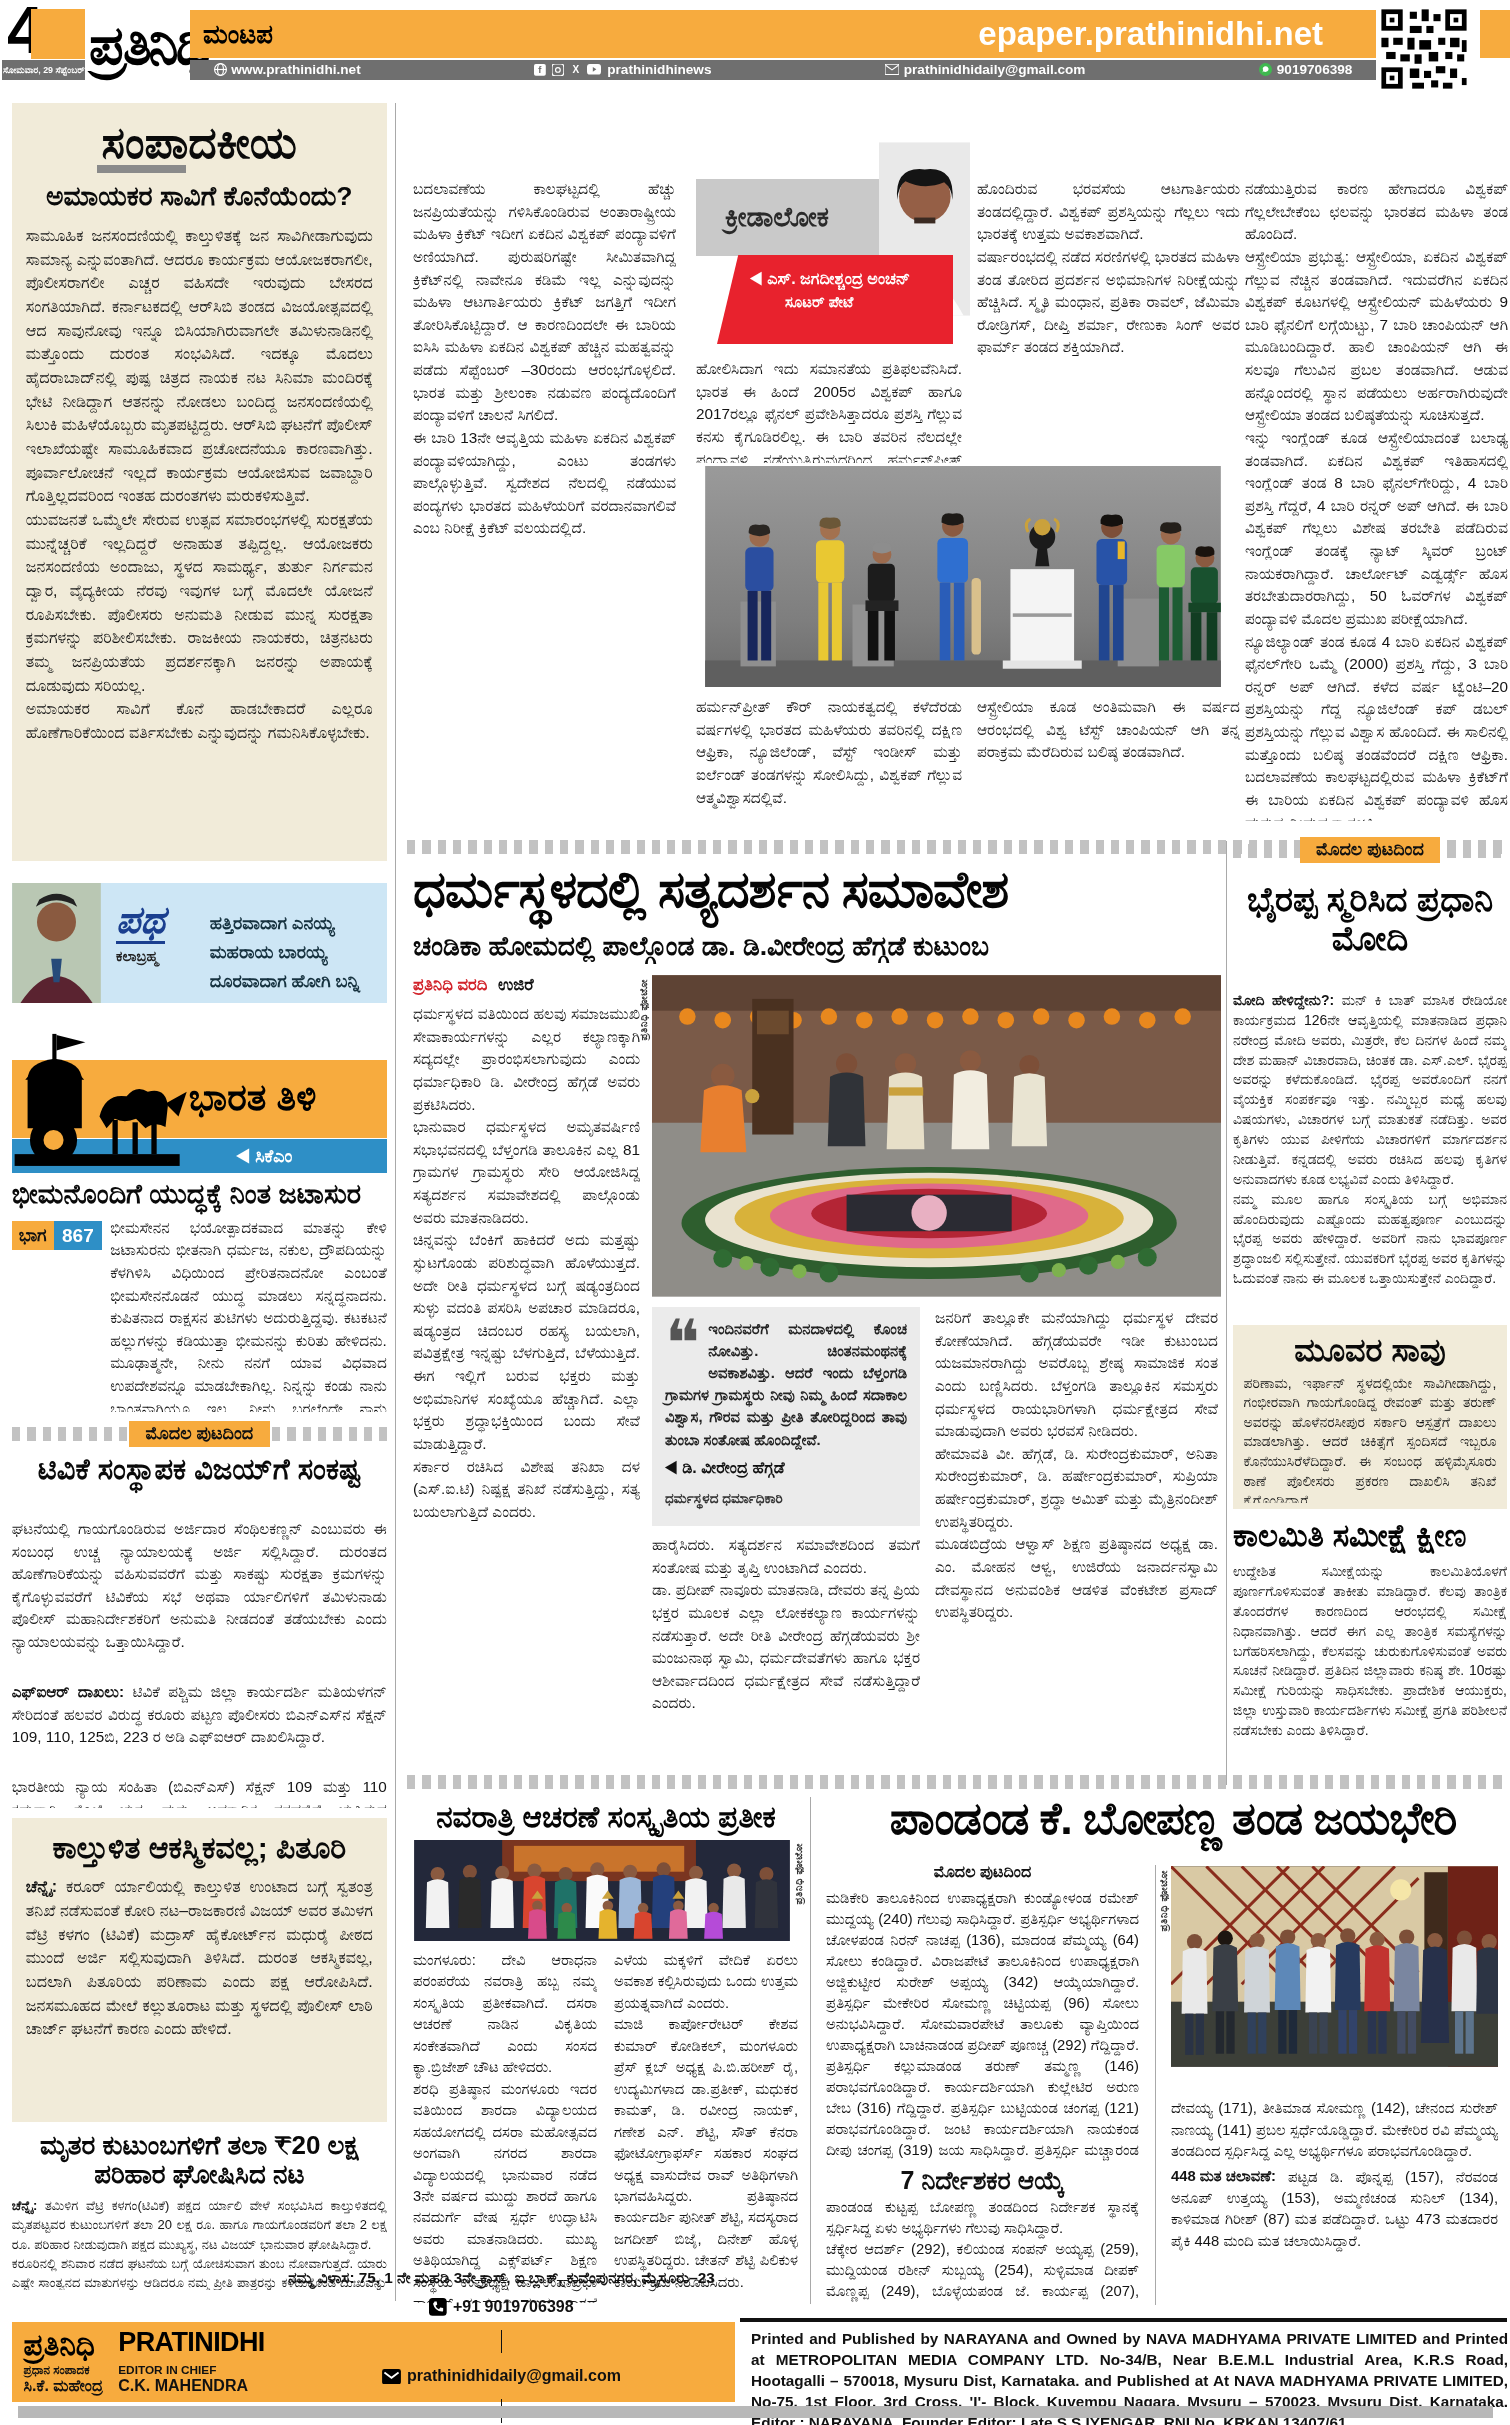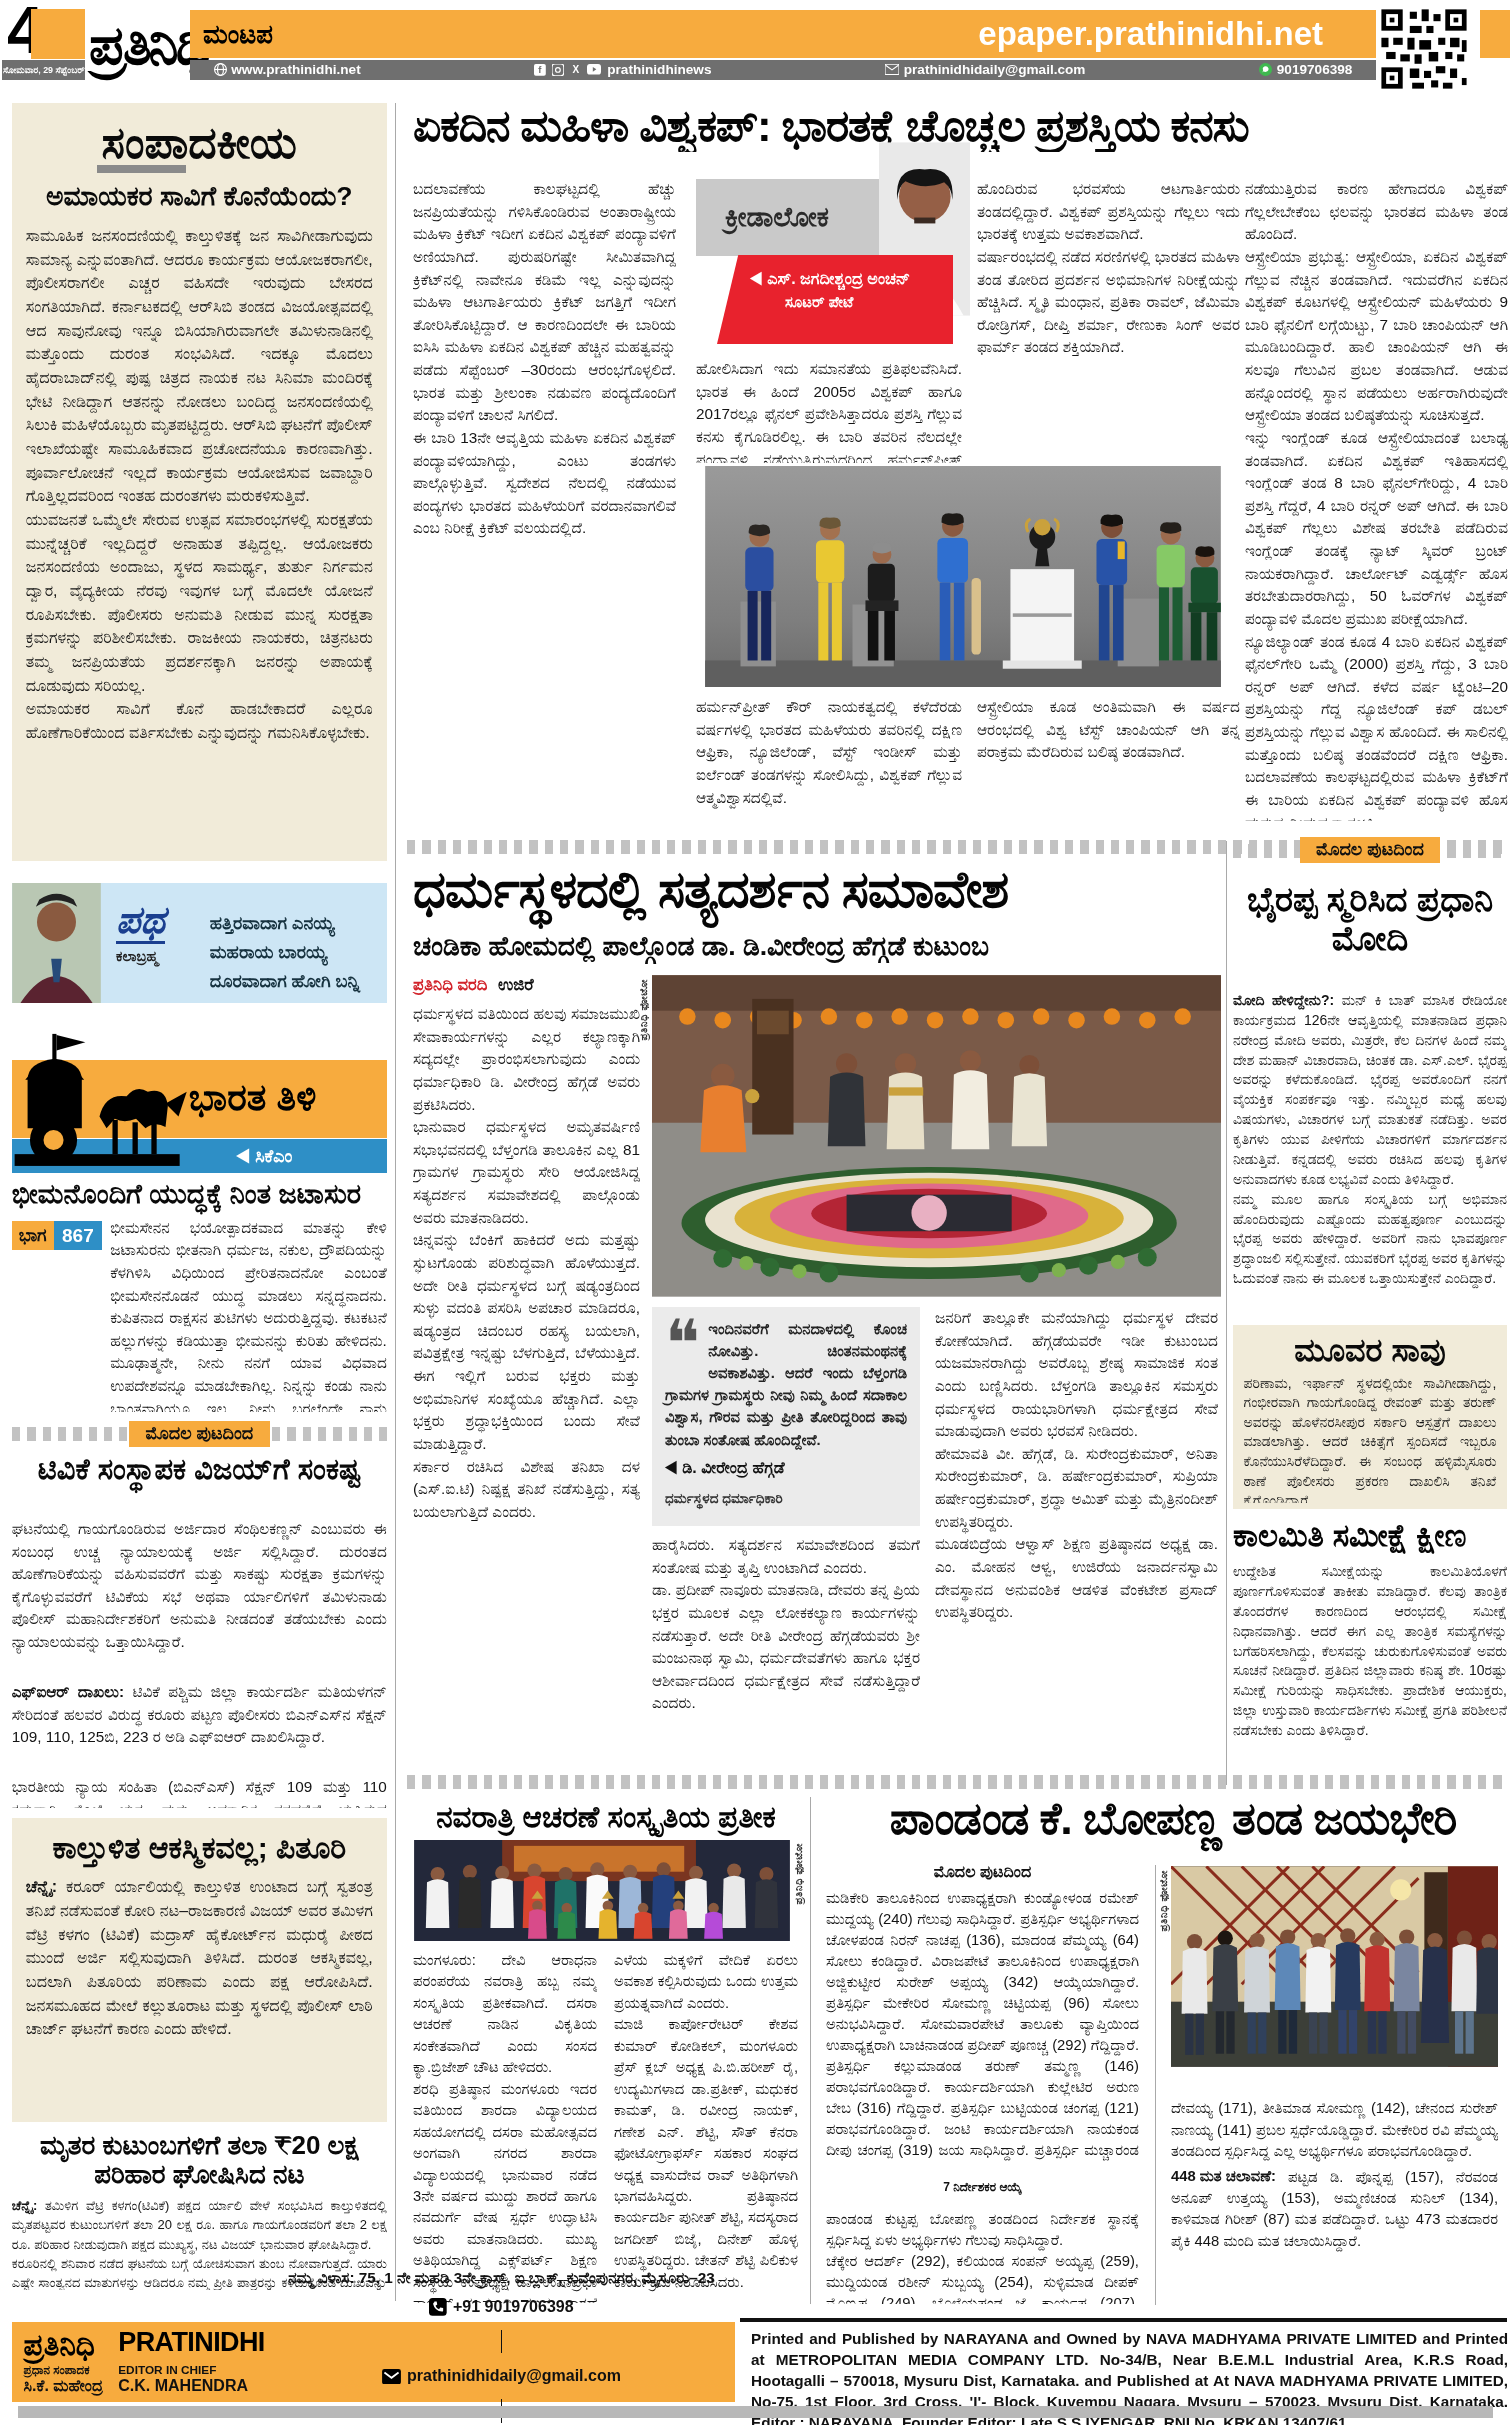--- a/index.html
+++ b/index.html
@@ -201,21 +201,20 @@
     <div class="center" style="font-size:30px;font-weight:900;color:#0a0a0a;margin-bottom:9.4px;">ಕಾಲ್ತುಳಿತ ಆಕಸ್ಮಿಕವಲ್ಲ; ಪಿತೂರಿ</div>
     <div class="body" style="height:230px;font-size:16px;"><span class="lead">ಚೆನ್ನೈ:</span><span> ಕರೂರ್ ರ್ಯಾಲಿಯಲ್ಲಿ ಕಾಲ್ತುಳಿತ ಉಂಟಾದ ಬಗ್ಗೆ ಸ್ವತಂತ್ರ ತನಿಖೆ ನಡೆಸುವಂತೆ ಕೋರಿ ನಟ–ರಾಜಕಾರಣಿ ವಿಜಯ್ ಅವರ ತಮಿಳಗ ವೆಟ್ರಿ ಕಳಗಂ (ಟಿವಿಕೆ) ಮದ್ರಾಸ್ ಹೈಕೋರ್ಟ್‌ನ ಮಧುರೈ ಪೀಠದ ಮುಂದೆ ಅರ್ಜಿ ಸಲ್ಲಿಸುವುದಾಗಿ ತಿಳಿಸಿದೆ. ದುರಂತ ಆಕಸ್ಮಿಕವಲ್ಲ, ಬದಲಾಗಿ ಪಿತೂರಿಯ ಪರಿಣಾಮ ಎಂದು ಪಕ್ಷ ಆರೋಪಿಸಿದೆ. ಜನಸಮೂಹದ ಮೇಲೆ ಕಲ್ಲುತೂರಾಟ ಮತ್ತು ಸ್ಥಳದಲ್ಲಿ ಪೊಲೀಸ್ ಲಾಠಿ ಚಾರ್ಜ್ ಘಟನೆಗೆ ಕಾರಣ ಎಂದು ಹೇಳಿದೆ.</span></div>
   </div>
 
   <div class="abs" style="left:11.8px;top:2131px;width:375px;height:171px;">
     <div class="center" style="font-size:26px;font-weight:900;color:#0a0a0a;line-height:1.12;">ಮೃತರ ಕುಟುಂಬಗಳಿಗೆ ತಲಾ ₹20 ಲಕ್ಷ ಪರಿಹಾರ ಘೋಷಿಸಿದ ನಟ</div>
     <div class="body" style="height:94px;margin-top:7px;font-size:13px;"><span class="lead">ಚೆನ್ನೈ:</span><span> ತಮಿಳಿಗ ವೆಟ್ರಿ ಕಳಗಂ(ಟಿವಿಕೆ) ಪಕ್ಷದ ರ್ಯಾಲಿ ವೇಳೆ ಸಂಭವಿಸಿದ ಕಾಲ್ತುಳಿತದಲ್ಲಿ ಮೃತಪಟ್ಟವರ ಕುಟುಂಬಗಳಿಗೆ ತಲಾ 20 ಲಕ್ಷ ರೂ. ಹಾಗೂ ಗಾಯಗೊಂಡವರಿಗೆ ತಲಾ 2 ಲಕ್ಷ ರೂ. ಪರಿಹಾರ ನೀಡುವುದಾಗಿ ಪಕ್ಷದ ಮುಖ್ಯಸ್ಥ, ನಟ ವಿಜಯ್ ಭಾನುವಾರ ಘೋಷಿಸಿದ್ದಾರೆ.
 ಕರೂರಿನಲ್ಲಿ ಶನಿವಾರ ನಡೆದ ಘಟನೆಯ ಬಗ್ಗೆ ಯೋಚಿಸುವಾಗ ತುಂಬ ನೋವಾಗುತ್ತದೆ. ಯಾರು ಎಷ್ಟೇ ಸಾಂತ್ವನದ ಮಾತುಗಳನ್ನು ಆಡಿದರೂ ನಮ್ಮ ಪ್ರೀತಿ ಪಾತ್ರರನ್ನು ಕಳೆದುಕೊಂಡ ದುಃಖವನ್ನು ಮರೆಮಾಚಲು ಸಾಧ್ಯವಿಲ್ಲ. ಇದು ನಿಜಕ್ಕೂ ತುಂಬಲಾರದ ನಷ್ಟ ಎಂದು ವಿಜಯ್ ತಮ್ಮ ಎಕ್ಸ್‌ನಲ್ಲಿ ಬರೆದುಕೊಂಡಿದ್ದಾರೆ. ಕುಟುಂಬ ಸದಸ್ಯನನ್ನು ಕಳೆದುಕೊಂಡ ನೋವಿನ ಎದುರು ಪರಿಹಾರದ ಮೊತ್ತ ಏನೂ ಅಲ್ಲ ಎಂಬುದು ತಿಳಿದಿದೆ. ಆದರೂ, ಈ ಸಂದರ್ಭದಲ್ಲಿ ನಿಮ್ಮ ಕುಟುಂಬದ ಸದಸ್ಯನಾಗಿ ನಿಮ್ಮೊಂದಿಗೆ ನಿಲ್ಲುವುದು ನನ್ನ ಕರ್ತವ್ಯವಾಗಿದೆ ಎಂದಿದ್ದಾರೆ. ಕಾಲ್ತುಳಿತದಿಂದ ಗಾಯಗೊಂಡು ಚಿಕಿತ್ಸೆ ಪಡೆಯುತ್ತಿರುವವರು ಆದಷ್ಟು ಶೀಘ್ರ, ಗುಣಮುಖರಾಗಿ ಮನೆಗೆ ಮರಳಲಿ ಎಂದು ದೇವರಲ್ಲಿ ಪ್ರಾರ್ಥಿಸುವುದಾಗಿ ಹೇಳಿದ್ದಾರೆ.</span></div>
   </div>
 
-  <div class="abs" style="left:413px;top:101px;width:1095px;font-size:44px;font-weight:900;color:#050505;white-space:nowrap;overflow:hidden;letter-spacing:-1.2px;">ಏಕದಿನ ಮಹಿಳಾ ವಿಶ್ವಕಪ್: ಭಾರತಕ್ಕೆ ಚೊಚ್ಚಲ ಪ್ರಶಸ್ತಿಯ ಕನಸು</div>
 
   <div class="abs body" style="left:413px;top:178px;width:263px;height:643px;">ಬದಲಾವಣೆಯ ಕಾಲಘಟ್ಟದಲ್ಲಿ ಹೆಚ್ಚು ಜನಪ್ರಿಯತೆಯನ್ನು ಗಳಿಸಿಕೊಂಡಿರುವ ಅಂತಾರಾಷ್ಟ್ರೀಯ ಮಹಿಳಾ ಕ್ರಿಕೆಟ್ ಇದೀಗ ಏಕದಿನ ವಿಶ್ವಕಪ್ ಪಂದ್ಯಾವಳಿಗೆ ಅಣಿಯಾಗಿದೆ. ಪುರುಷರಿಗಷ್ಟೇ ಸೀಮಿತವಾಗಿದ್ದ ಕ್ರಿಕೆಟ್‌ನಲ್ಲಿ ನಾವೇನೂ ಕಡಿಮೆ ಇಲ್ಲ ಎನ್ನುವುದನ್ನು ಮಹಿಳಾ ಆಟಗಾರ್ತಿಯರು ಕ್ರಿಕೆಟ್ ಜಗತ್ತಿಗೆ ಇದೀಗ ತೋರಿಸಿಕೊಟ್ಟಿದ್ದಾರೆ. ಆ ಕಾರಣದಿಂದಲೇ ಈ ಬಾರಿಯ ಐಸಿಸಿ ಮಹಿಳಾ ಏಕದಿನ ವಿಶ್ವಕಪ್ ಹೆಚ್ಚಿನ ಮಹತ್ವವನ್ನು ಪಡೆದು ಸೆಪ್ಟೆಂಬರ್ –30ರಂದು ಆರಂಭಗೊಳ್ಳಲಿದೆ. ಭಾರತ ಮತ್ತು ಶ್ರೀಲಂಕಾ ನಡುವಣ ಪಂದ್ಯದೊಂದಿಗೆ ಪಂದ್ಯಾವಳಿಗೆ ಚಾಲನೆ ಸಿಗಲಿದೆ.
 ಈ ಬಾರಿ 13ನೇ ಆವೃತ್ತಿಯ ಮಹಿಳಾ ಏಕದಿನ ವಿಶ್ವಕಪ್ ಪಂದ್ಯಾವಳಿಯಾಗಿದ್ದು, ಎಂಟು ತಂಡಗಳು ಪಾಲ್ಗೊಳ್ಳುತ್ತಿವೆ. ಸ್ವದೇಶದ ನೆಲದಲ್ಲಿ ನಡೆಯುವ ಪಂದ್ಯಗಳು ಭಾರತದ ಮಹಿಳೆಯರಿಗೆ ವರದಾನವಾಗಲಿವೆ ಎಂಬ ನಿರೀಕ್ಷೆ ಕ್ರಿಕೆಟ್ ವಲಯದಲ್ಲಿದೆ.</div>
 
   <div class="abs" style="left:696px;top:142px;width:277px;height:207px;">
     <div style="position:absolute;left:0;top:37px;width:274px;height:77px;background:#c9c9c9;">
       <span style="font-size:27px;font-weight:900;color:#2a2a2a;line-height:77px;padding-left:29px;">ಕ್ರೀಡಾಲೋಕ</span>
     </div>
     <svg style="position:absolute;left:183px;top:0;" width="91" height="174" viewBox="0 0 155 295">
         <rect width="155" height="295" fill="#e9e9e9"></rect>
@@ -523,21 +522,21 @@
   <div class="abs vcredit" style="left:793px;top:1843px;">ಪ್ರತಿನಿಧಿ ಫೋಟೋ</div>
   <div class="abs body" style="left:413px;top:1950px;width:184px;height:353px;font-size:14.8px;line-height:1.45;">ಮಂಗಳೂರು: ದೇವಿ ಆರಾಧನಾ ಪರಂಪರೆಯ ನವರಾತ್ರಿ ಹಬ್ಬ ನಮ್ಮ ಸಂಸ್ಕೃತಿಯ ಪ್ರತೀಕವಾಗಿದೆ. ದಸರಾ ಆಚರಣೆ ನಾಡಿನ ವಿಕೃತಿಯ ಸಂಕೇತವಾಗಿದೆ ಎಂದು ಸಂಸದ ಕ್ಯಾ.ಬ್ರಿಜೇಶ್ ಚೌಟ ಹೇಳಿದರು.
 ಶರಧಿ ಪ್ರತಿಷ್ಠಾನ ಮಂಗಳೂರು ಇದರ ವತಿಯಿಂದ ಶಾರದಾ ವಿದ್ಯಾಲಯದ ಸಹಯೋಗದಲ್ಲಿ ದಸರಾ ಮಹೋತ್ಸವದ ಅಂಗವಾಗಿ ನಗರದ ಶಾರದಾ ವಿದ್ಯಾಲಯದಲ್ಲಿ ಭಾನುವಾರ ನಡೆದ 3ನೇ ವರ್ಷದ ಮುದ್ದು ಶಾರದೆ ಹಾಗೂ ನವದುರ್ಗೆ ವೇಷ ಸ್ಪರ್ಧೆ ಉದ್ಘಾಟಿಸಿ ಅವರು ಮಾತನಾಡಿದರು. ಮುಖ್ಯ ಅತಿಥಿಯಾಗಿದ್ದ ಎಕ್ಸ್‌ಪರ್ಟ್ ಶಿಕ್ಷಣ ಸಂಸ್ಥೆಯ ಉಪಾಧ್ಯಕ್ಷೆ ಡಾ. ಉಷಾಪ್ರಭಾ ನಾಯಕ್ ಮಾತನಾಡಿ ಮುದ್ದು ಶಾರದೆ ಸ್ಪರ್ಧೆಯ ಮೂಲಕ</div>
   <div class="abs body" style="left:614px;top:1950px;width:184px;height:353px;font-size:14.8px;line-height:1.45;">ಎಳೆಯ ಮಕ್ಕಳಿಗೆ ವೇದಿಕೆ ಏರಲು ಅವಕಾಶ ಕಲ್ಪಿಸಿರುವುದು ಒಂದು ಉತ್ತಮ ಪ್ರಯತ್ನವಾಗಿದೆ ಎಂದರು.
 ಮಾಜಿ ಕಾರ್ಪೋರೇಟರ್ ಕೇಶವ ಕುಮಾರ್ ಕೋಡಿಕಲ್, ಮಂಗಳೂರು ಪ್ರೆಸ್ ಕ್ಲಬ್ ಅಧ್ಯಕ್ಷ ಪಿ.ಬಿ.ಹರೀಶ್ ರೈ, ಉದ್ಯಮಿಗಳಾದ ಡಾ.ಪ್ರತೀಕ್, ಮಧುಕರ ಕಾಮತ್, ಡಿ. ರವೀಂದ್ರ ನಾಯಕ್, ಗಣೇಶ ಎನ್. ಶೆಟ್ಟಿ, ಸೌತ್ ಕೆನರಾ ಫೋಟೋಗ್ರಾಫರ್ಸ್ ಸಹಕಾರ ಸಂಘದ ಅಧ್ಯಕ್ಷ ವಾಸುದೇವ ರಾವ್ ಅತಿಥಿಗಳಾಗಿ ಭಾಗವಹಿಸಿದ್ದರು. ಪ್ರತಿಷ್ಠಾನದ ಕಾರ್ಯದರ್ಶಿ ಪುನೀತ್ ಶೆಟ್ಟಿ, ಸದಸ್ಯರಾದ ಜಗದೀಶ್ ಬಿಜೈ, ದಿನೇಶ್ ಹೊಳ್ಳ ಉಪಸ್ಥಿತರಿದ್ದರು. ಚೇತನ್ ಶೆಟ್ಟಿ ಪಿಲಿಕುಳ ಕಾರ್ಯಕ್ರಮ ನಿರೂಪಿಸಿದರು.</div>
 
   <div class="abs center" style="left:838px;top:1793px;width:670px;font-size:45px;font-weight:900;color:#050505;letter-spacing:-1.2px;">ಪಾಂಡಂಡ ಕೆ. ಬೋಪಣ್ಣ ತಂಡ ಜಯಭೇರಿ</div>
   <div class="abs center bold" style="left:826px;top:1863px;width:313px;font-size:16px;">ಮೊದಲ ಪುಟದಿಂದ</div>
   <div class="abs" style="left:826px;top:1888px;width:313px;height:416px;overflow:hidden;">
     <div class="body" style="font-size:14.8px;line-height:1.42;height:277px;">ಮಡಿಕೇರಿ ತಾಲೂಕಿನಿಂದ ಉಪಾಧ್ಯಕ್ಷರಾಗಿ ಕುಂಡ್ಯೋಳಂಡ ರಮೇಶ್ ಮುದ್ದಯ್ಯ (240) ಗೆಲುವು ಸಾಧಿಸಿದ್ದಾರೆ. ಪ್ರತಿಸ್ಪರ್ಧಿ ಅಭ್ಯರ್ಥಿಗಳಾದ ಚೋಳಪಂಡ ನಿರನ್ ನಾಚಪ್ಪ (136), ಮಾದಂಡ ಪೆಮ್ಮಯ್ಯ (64) ಸೋಲು ಕಂಡಿದ್ದಾರೆ. ವಿರಾಜಪೇಟೆ ತಾಲೂಕಿನಿಂದ ಉಪಾಧ್ಯಕ್ಷರಾಗಿ ಅಜ್ಜಿಕುಟ್ಟೀರ ಸುರೇಶ್ ಅಪ್ಪಯ್ಯ (342) ಆಯ್ಕೆಯಾಗಿದ್ದಾರೆ. ಪ್ರತಿಸ್ಪರ್ಧಿ ಮೇಕೇರಿರ ಸೋಮಣ್ಣ ಚಿಟ್ಟಿಯಪ್ಪ (96) ಸೋಲು ಅನುಭವಿಸಿದ್ದಾರೆ. ಸೋಮವಾರಪೇಟೆ ತಾಲೂಕು ವ್ಯಾಪ್ತಿಯಿಂದ ಉಪಾಧ್ಯಕ್ಷರಾಗಿ ಬಾಚಿನಾಡಂಡ ಪ್ರದೀಪ್ ಪೂಣಚ್ಚ (292) ಗೆದ್ದಿದ್ದಾರೆ. ಪ್ರತಿಸ್ಪರ್ಧಿ ಕಲ್ಲುಮಾಡಂಡ ತರುಣ್ ತಮ್ಮಣ್ಣ (146) ಪರಾಭವಗೊಂಡಿದ್ದಾರೆ. ಕಾರ್ಯದರ್ಶಿಯಾಗಿ ಕುಲ್ಲೇಟಿರ ಅರುಣ ಬೇಬ (316) ಗೆದ್ದಿದ್ದಾರೆ. ಪ್ರತಿಸ್ಪರ್ಧಿ ಬುಟ್ಟಿಯಂಡ ಚಂಗಪ್ಪ (121) ಪರಾಭವಗೊಂಡಿದ್ದಾರೆ. ಜಂಟಿ ಕಾರ್ಯದರ್ಶಿಯಾಗಿ ನಾಯಕಂಡ ದೀಪು ಚಂಗಪ್ಪ (319) ಜಯ ಸಾಧಿಸಿದ್ದಾರೆ. ಪ್ರತಿಸ್ಪರ್ಧಿ ಮಚ್ಚಾರಂಡ ಪ್ರವೀಣ್ ತಿಮ್ಮಯ್ಯ (119) ಸೋಲು ಕಂಡಿದ್ದಾರೆ.</div>
-    <div class="center bold" style="font-size:12px;margin:15px 0;">7 ನಿರ್ದೇಶಕರ ಆಯ್ಕೆ</div>
+    <div class="center bold" style="font-size:25px;margin:1px 0;">7 ನಿರ್ದೇಶಕರ ಆಯ್ಕೆ</div>
     <div class="body" style="font-size:14.8px;line-height:1.42;height:109px;">ಪಾಂಡಂಡ ಕುಟ್ಟಪ್ಪ ಬೋಪಣ್ಣ ತಂಡದಿಂದ ನಿರ್ದೇಶಕ ಸ್ಥಾನಕ್ಕೆ ಸ್ಪರ್ಧಿಸಿದ್ದ ಏಳು ಅಭ್ಯರ್ಥಿಗಳು ಗೆಲುವು ಸಾಧಿಸಿದ್ದಾರೆ.
 ಚೆಕ್ಕೇರ ಆದರ್ಶ್ (292), ಕಲಿಯಂಡ ಸಂಪನ್ ಅಯ್ಯಪ್ಪ (259), ಮುದ್ದಿಯಂಡ ರಶೀನ್ ಸುಬ್ಬಯ್ಯ (254), ಸುಳ್ಳಿಮಾಡ ದೀಪಕ್ ಮೊಣ್ಣಪ್ಪ (249), ಬೊಳ್ಳೆಯಪಂಡ ಜೆ. ಕಾರ್ಯಪ್ಪ (207), ಮಂಡೇಪಂಡ ಮುಕೇಶ್ ಮೊಣ್ಣಯ್ಯ (203), ಮುಕ್ಕಾಟಿರ ಸೋಮಯ್ಯ (178) ಗೆಲುವು ಸಾಧಿಸಿದ್ದಾರೆ. ಸ್ವತಂತ್ರ ಅಭ್ಯರ್ಥಿಯಾಗಿ ಸ್ಪರ್ಧಿಸಿದ್ದ ಕೇಲೇಟಿರ ದೀಪು ಉಪಸ್ಥಿತರಿದ್ದರು.</div>
   </div>
   <svg class="abs" style="left:1171px;top:1866px;" width="327" height="201" viewBox="0 0 555 340">
     <rect width="555" height="340" fill="#15100c"></rect>
     <rect x="0" y="0" width="555" height="230" fill="#d9c9a4"></rect>
     <rect x="470" y="0" width="85" height="340" fill="#6e2217"></rect>
     <rect x="430" y="10" width="40" height="250" fill="#3f2a1c"></rect>
     <g stroke="#8a2c1c" stroke-width="5">
       <line x1="0" y1="0" x2="200" y2="200"></line>

